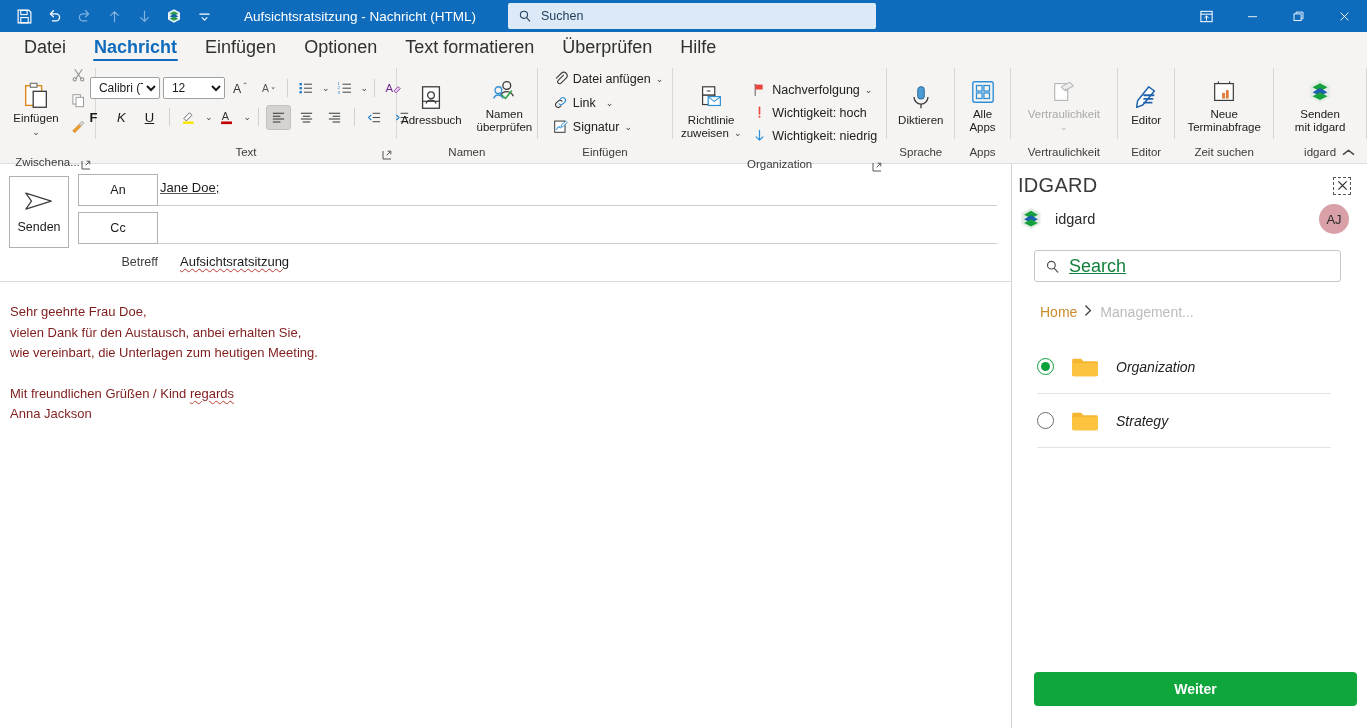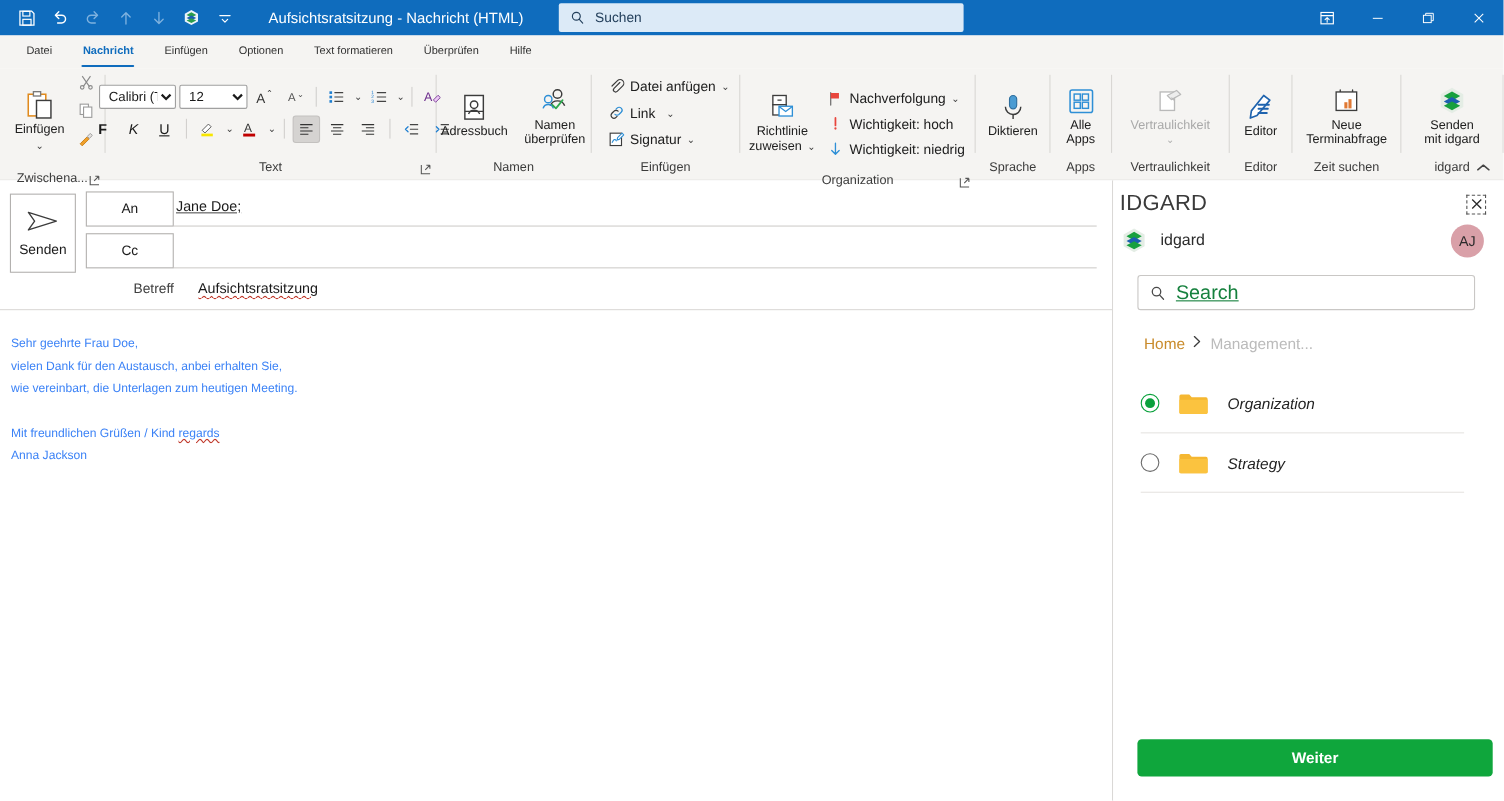--- a/index.html
+++ b/index.html
@@ -38,21 +38,21 @@
   .winctl > div {
     width:46px; height:32px; display:flex; align-items:center; justify-content:center;
   }
 
   
   .tabbar {
     height:30px; background:#F5F4F2; display:flex; align-items:flex-end;
     padding-left:10px; flex:none; gap:0px;
   }
   .tab {
-    padding:3px 14px 6px 14px; font-size:10px; color:#303030;
+    padding:3px 14px 6px 14px; font-size:18px; color:#303030;
     position:relative; line-height:18px;
   }
   .tab.active { font-weight:bold; color:#0F6CBD; }
   .tab.active::after {
     content:""; position:absolute; left:13px; right:13px; bottom:1px;
     height:2.5px; background:#0F6CBD; border-radius:2px;
   }
 
   
   .ribbon {
@@ -129,21 +129,21 @@
   .subjrow { display:flex; align-items:flex-start; padding-left:78px; padding-right:14px; margin-top:2px;}
   .subjlabel { width:80px; text-align:right; font-size:12.5px; color:#404040; padding-top:3px; }
   .subjval {
     flex:1; margin-left:20px; font-size:13px; padding:2px 2px 3px 2px;
   }
   .squiggle {
     text-decoration:underline wavy #c0392b; text-underline-offset:2px;
     text-decoration-thickness:1px;
   }
   .hdr-div { height:1px; background:#dcdad8; margin-top:9px; }
-  .bodyarea { flex:1; padding:20px 16px 0 10px; font-size:11px; line-height:20.5px; color:#3b82f6; }
+  .bodyarea { flex:1; padding:20px 16px 0 10px; font-size:13px; line-height:20.5px; color:#7f1d1d; }
   .bodyarea p { margin:0; }
   .spacer { height:20px; }
 
   
   .panel { flex:1; background:#fff; display:flex; flex-direction:column; position:relative; }
   .panel-title {
     display:flex; align-items:center; justify-content:space-between;
     padding:10px 16px 4px 6px;
   }
   .panel-title h1 { margin:0; font-size:20px; font-weight:normal; color:#3a3a3a; letter-spacing:.3px; }

